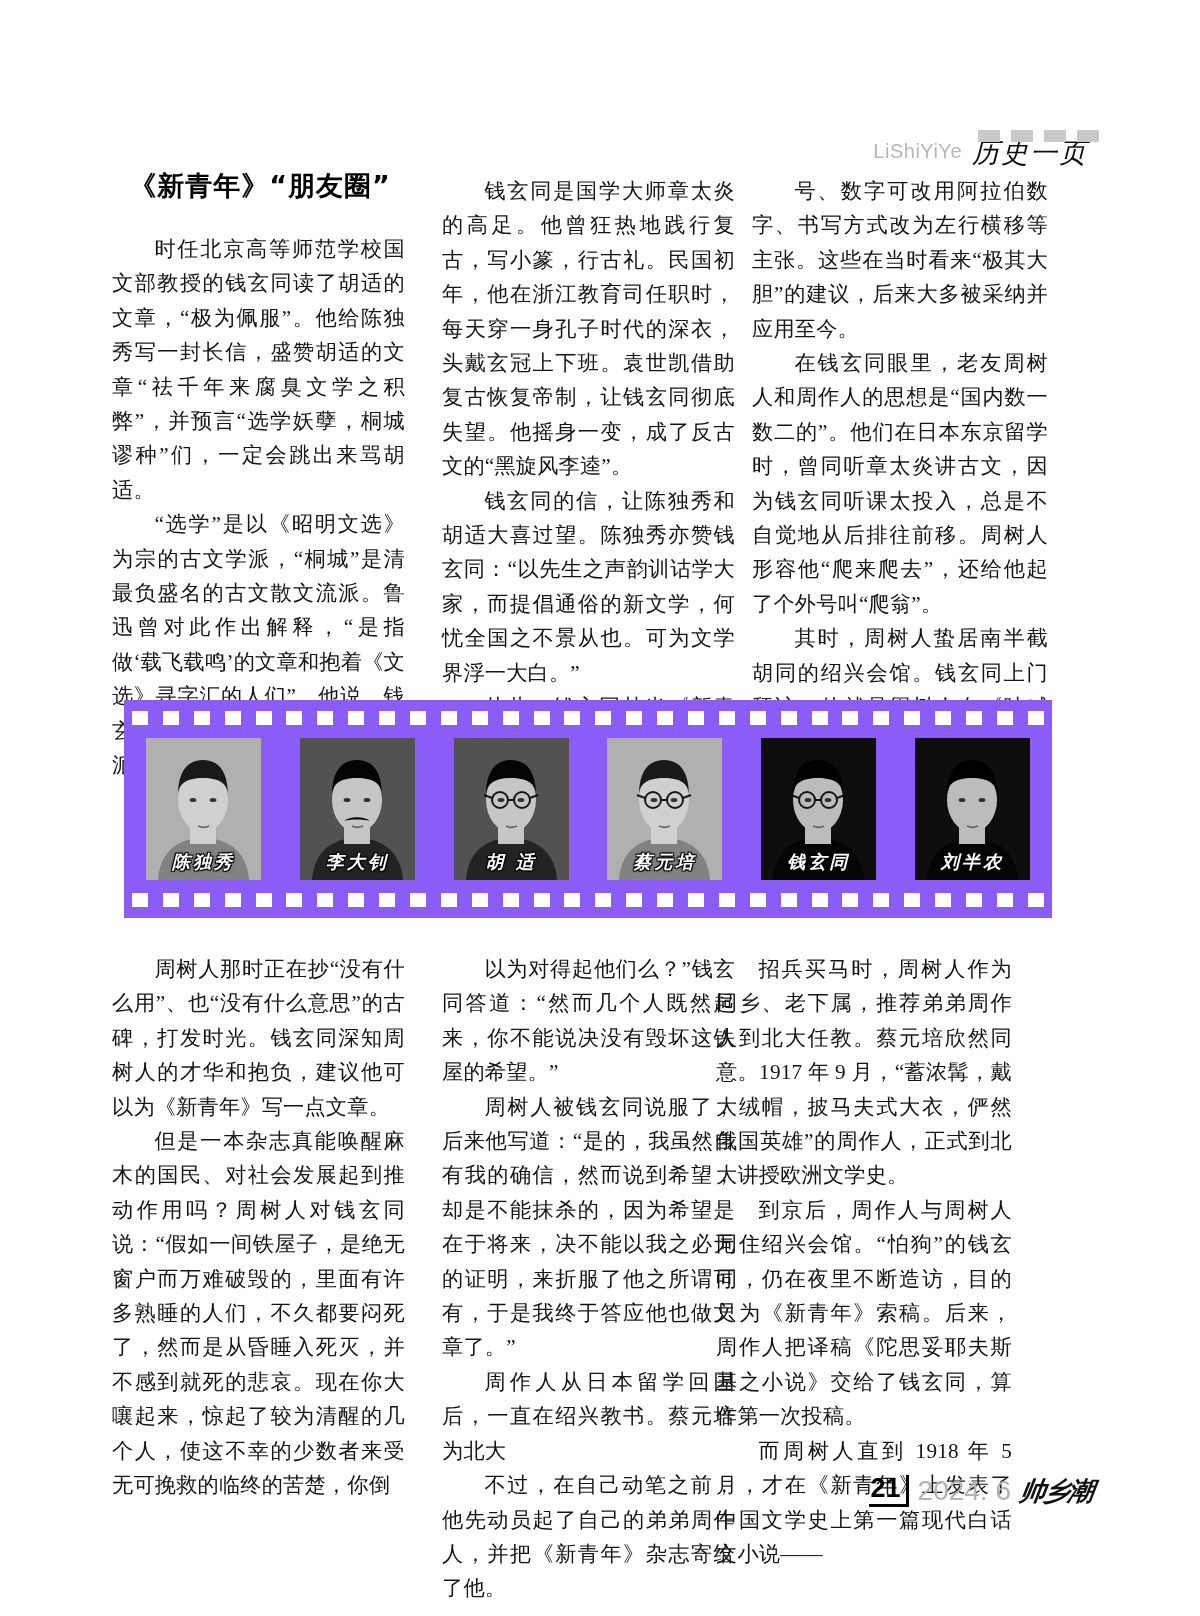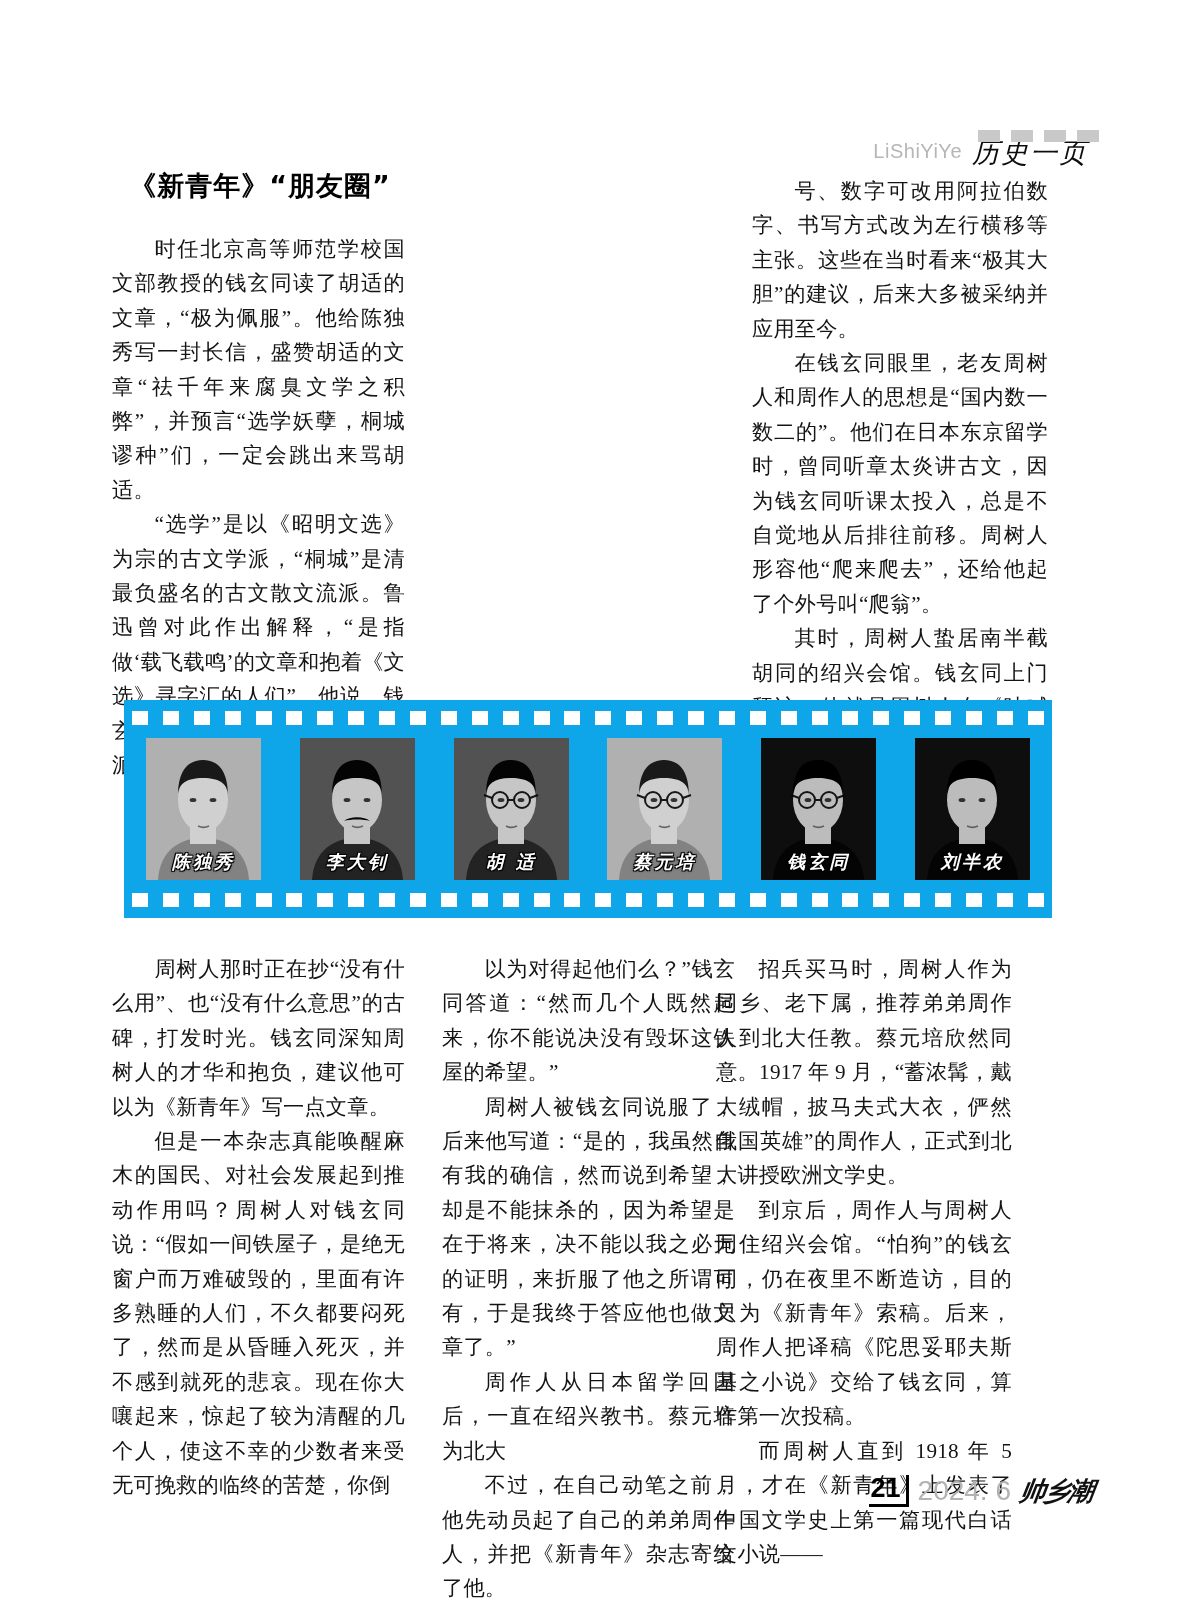--- a/index.html
+++ b/index.html
@@ -104,21 +104,21 @@
   .col-b2 { left: 442px;  top: 952px; width: 293px; }
   .col-b3 { left: 716px;  top: 952px; width: 296px; }
 
   
   .filmstrip {
     position: absolute;
     left: 124px;
     top: 700px;
     width: 928px;
     height: 218px;
-    background: #0ea5e9;
+    background: #8b5cf6;
     box-sizing: border-box;
     padding: 0;
   }
   .sprockets {
     position: absolute;
     left: 0; right: 0;
     height: 14px;
     display: flex;
     justify-content: space-between;
     padding: 0 8px;
@@ -223,20 +223,25 @@
       <div class="runhead-cn">历史一页</div>
     </div>
   </div>
 
   <div class="article-title">《新青年》“朋友圈”</div>
 
   <div class="col col-t1">
       <p>时任北京高等师范学校国文部教授的钱玄同读了胡适的文章，“极为佩服”。他给陈独秀写一封长信，盛赞胡适的文章“祛千年来腐臭文学之积弊”，并预言“选学妖孽，桐城谬种”们，一定会跳出来骂胡适。</p>
       <p>“选学”是以《昭明文选》为宗的古文学派，“桐城”是清最负盛名的古文散文流派。鲁迅曾对此作出解释，“是指做‘载飞载鸣’的文章和抱着《文选》寻字汇的人们”。他说，钱玄同形容恰当，所以这句骂旧派文人的话流传久远。</p>
     </div>
+  <div class="col col-t2">
+      <p>钱玄同是国学大师章太炎的高足。他曾狂热地践行复古，写小篆，行古礼。民国初年，他在浙江教育司任职时，每天穿一身孔子时代的深衣，头戴玄冠上下班。袁世凯借助复古恢复帝制，让钱玄同彻底失望。他摇身一变，成了反古文的“黑旋风李逵”。</p>
+      <p>钱玄同的信，让陈独秀和胡适大喜过望。陈独秀亦赞钱玄同：“以先生之声韵训诂学大家，而提倡通俗的新文学，何忧全国之不景从也。可为文学界浮一大白。”</p>
+      <p>从此，钱玄同甘当《新青年》“摇旗呐喊的小卒”。他在上面发表了多篇文章，提倡新式标点符</p>
+    </div>
   <div class="col col-t3">
       <p>号、数字可改用阿拉伯数字、书写方式改为左行横移等主张。这些在当时看来“极其大胆”的建议，后来大多被采纳并应用至今。</p>
       <p>在钱玄同眼里，老友周树人和周作人的思想是“国内数一数二的”。他们在日本东京留学时，曾同听章太炎讲古文，因为钱玄同听课太投入，总是不自觉地从后排往前移。周树人形容他“爬来爬去”，还给他起了个外号叫“爬翁”。</p>
       <p>其时，周树人蛰居南半截胡同的绍兴会馆。钱玄同上门拜访，他就是周树人在《呐喊〈自序〉》里所写的“一个老朋友金心异”。</p>
     </div>
 
   <div class="filmstrip">
     <div class="sprockets top">
         <i></i>
         <i></i>

